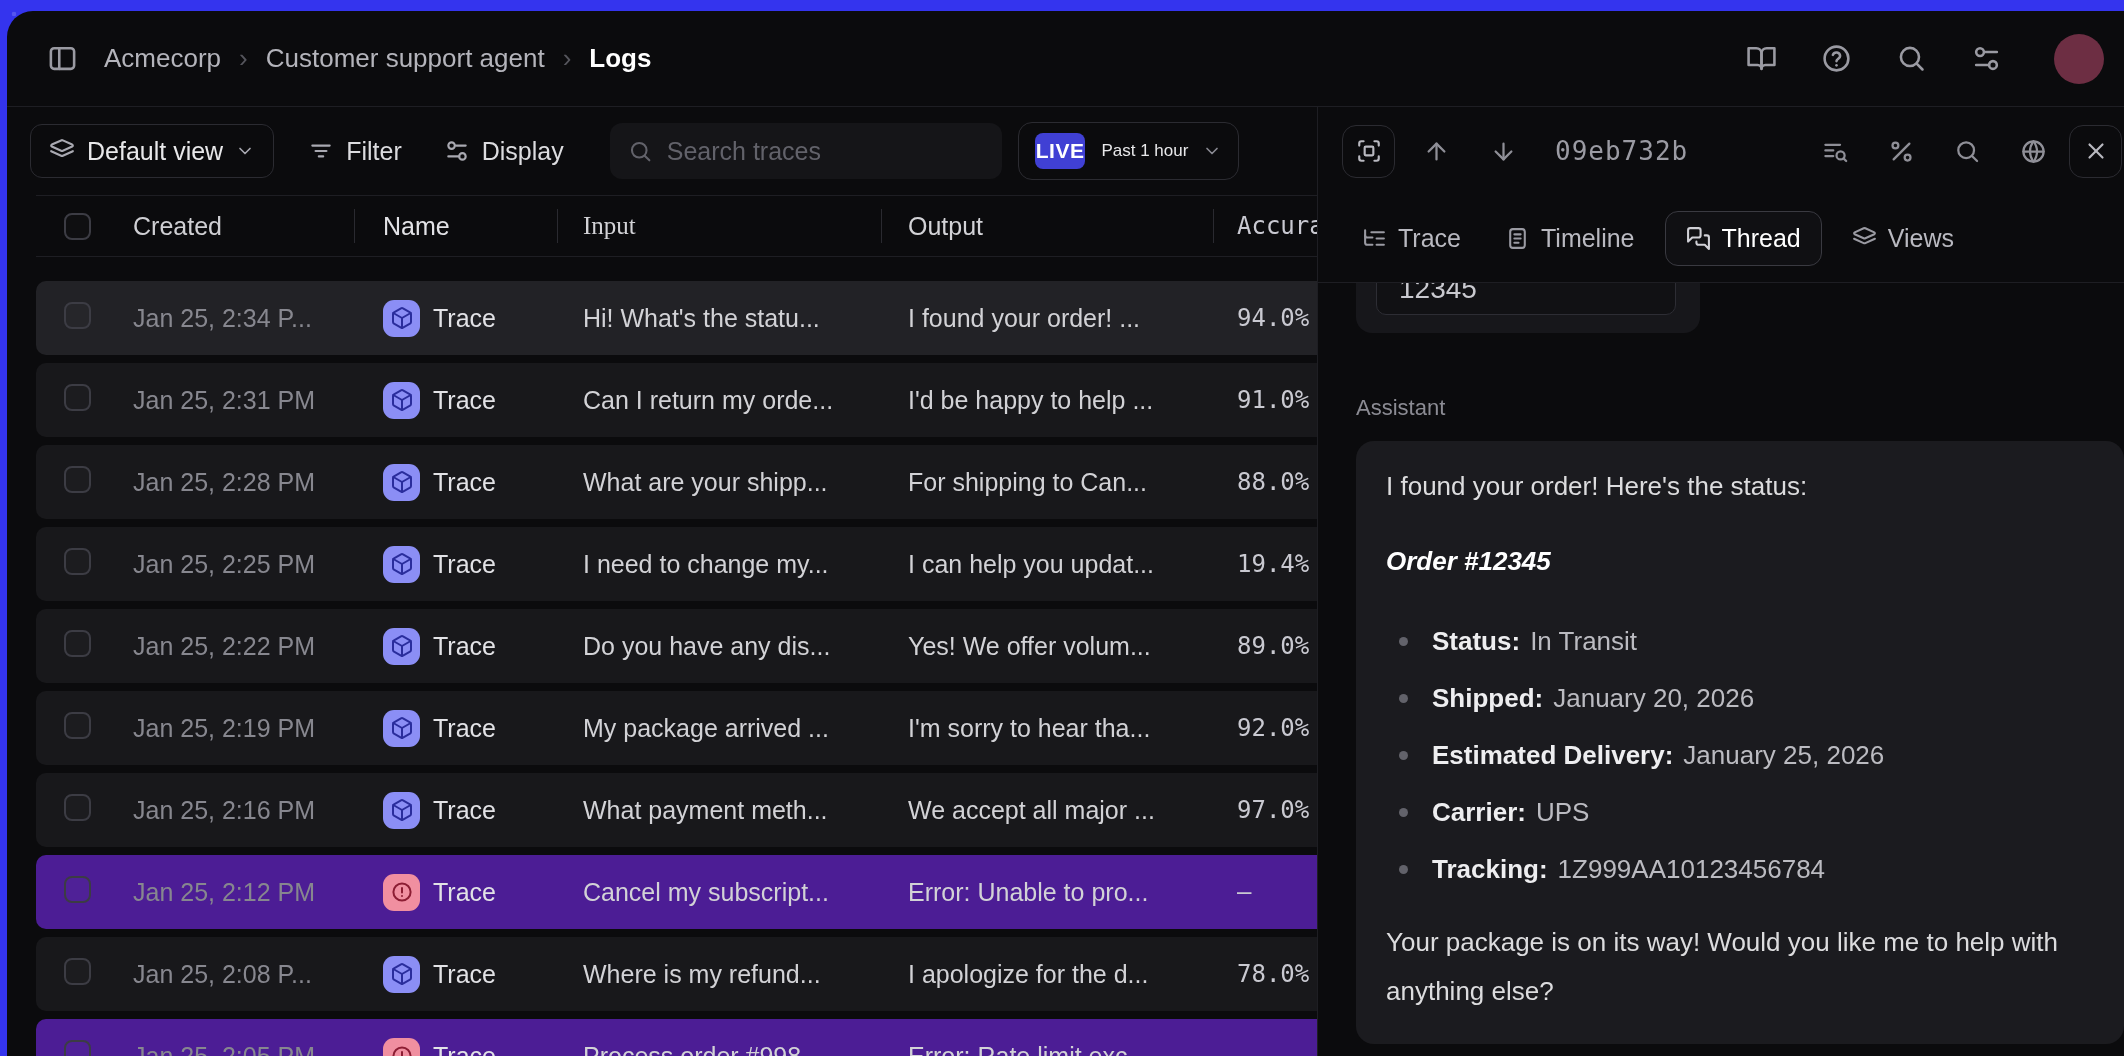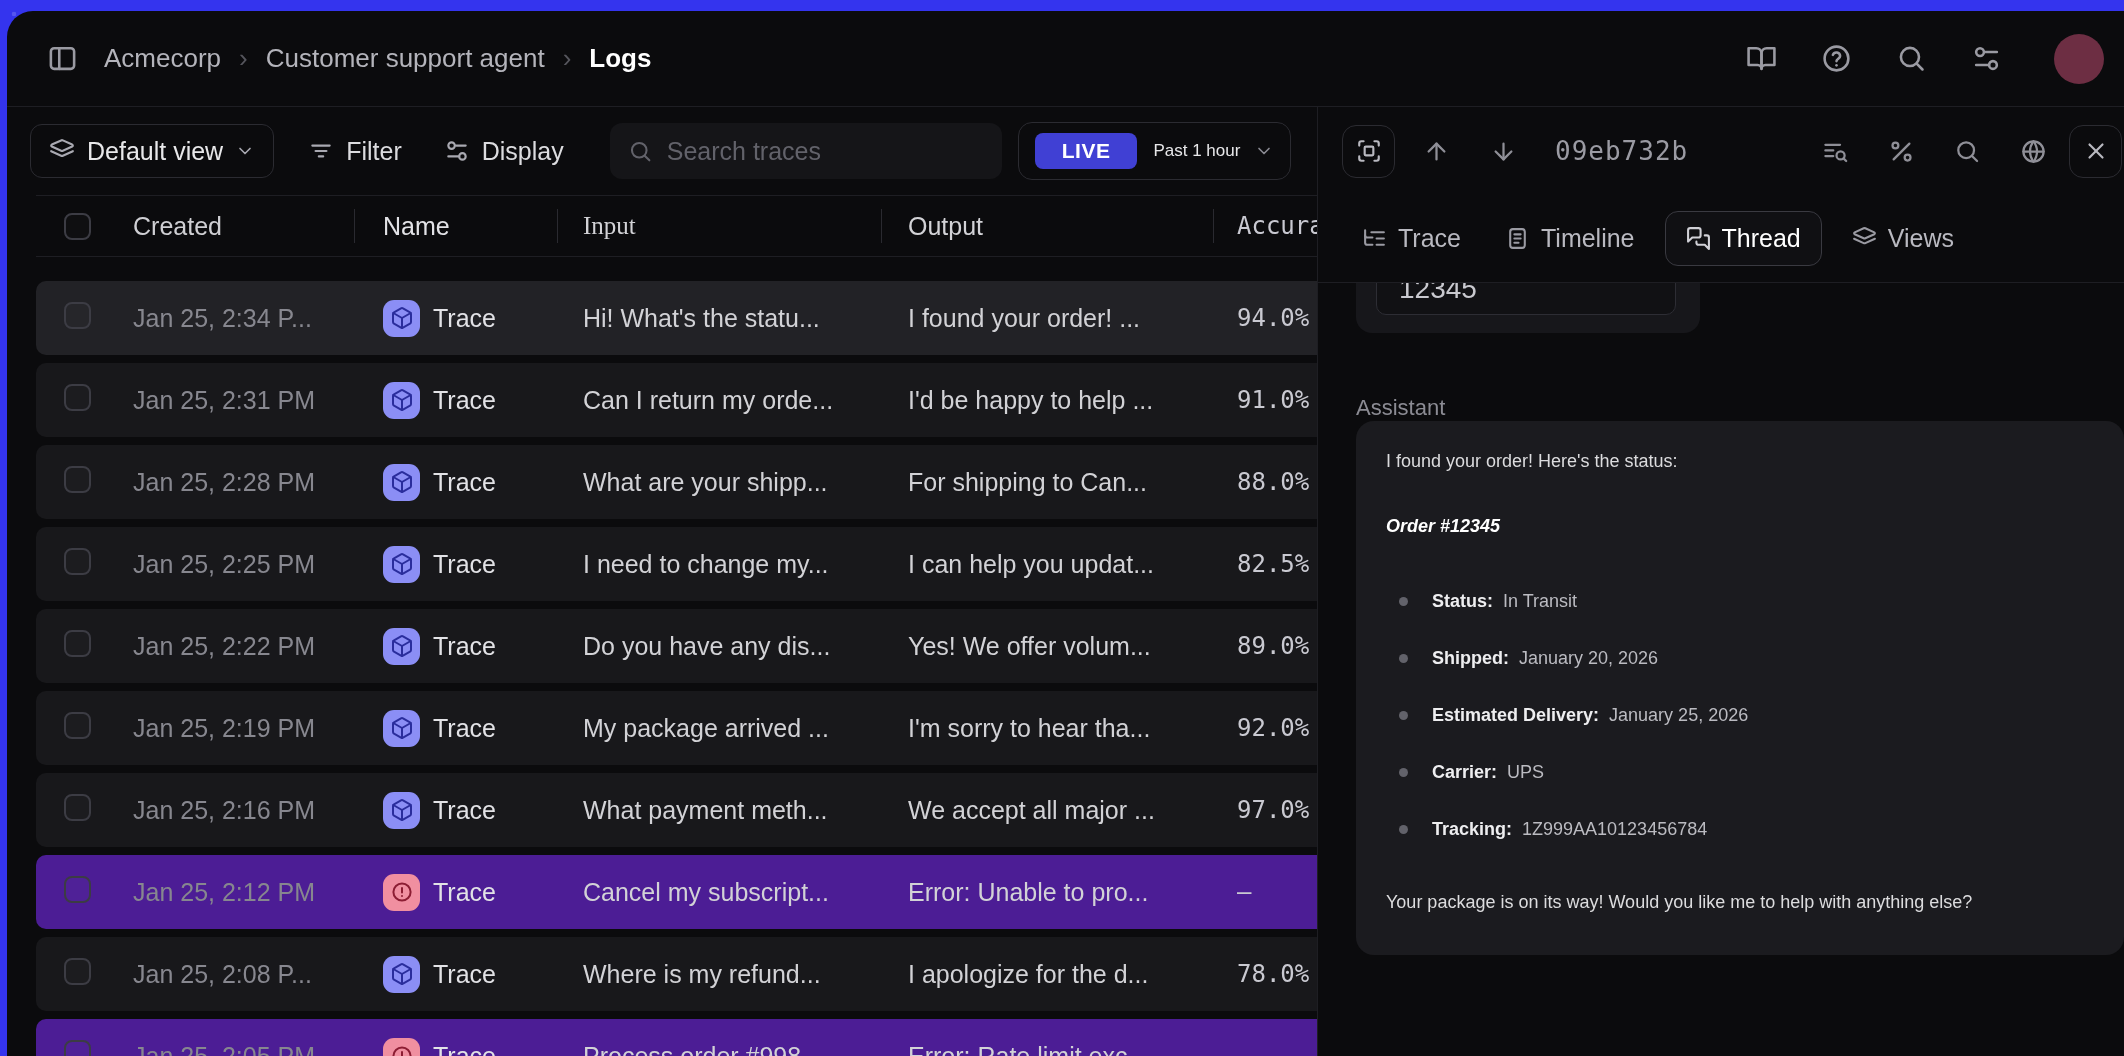--- a/index.html
+++ b/index.html
@@ -55,21 +55,21 @@
   .search-box input {
     flex:1; background:transparent; border:none; outline:none;
     color:#d8d8dc; font-size:25px; font-family:inherit; min-width:0;
   }
   .search-box input::placeholder { color:#62626a; }
   .time-btn {
     margin-left:16px; height:58px; border:1px solid #2b2b31; border-radius:14px;
     display:flex; align-items:center; padding:0 16px; cursor:pointer;
   }
   .live-badge { background:#4040d4; color:#ffffff; font-size:21px; font-weight:700;
-    letter-spacing:.5px; border-radius:8px; padding:6px 27px; }
+    letter-spacing:.5px; border-radius:8px; padding:6px 1px; }
   .time-label { color:#e8e8ea; font-size:17px; margin:0 14px 0 16px; }
   
   .thead {
     flex:none; height:62px; margin-left:29px;
     display:grid; grid-template-columns:97px 221px 203px 324px 332px 104px;
     align-items:center; border-top:1px solid #1e1e23; border-bottom:1px solid #1e1e23;
     color:#cfcfd3; font-size:25px;
   }
   .th { position:relative; height:100%; display:flex; align-items:center; white-space:nowrap; overflow:hidden; cursor:pointer; }
   .th.sep::before { content:''; position:absolute; left:0; top:13px; bottom:13px; width:1px; background:#2a2a30; }
@@ -116,21 +116,21 @@
   .tab svg { width:25px; height:25px; color:#9a9aa2; }
   .tab.active { border:1px solid #3a3a41; border-radius:13px; color:#ffffff; padding:12px 20px; background:#101013; }
   .tab.active svg { color:#d0d0d6; }
   
   .panel-content { flex:1; overflow:hidden; padding:0 24px 0 38px; }
   .tool-card { width:344px; height:122px; margin-top:-72px; background:#17171b; border-radius:16px; position:relative; }
   .tool-input { position:absolute; left:20px; right:24px; top:30px; height:74px;
     border:1px solid #2d2d34; border-radius:10px; background:#111114;
     padding:31px 0 0 22px; color:#c9c9cf; font-size:28px; overflow:hidden; }
   .role-label { margin-top:62px; font-size:22px; color:#8b8b93; }
-  .assistant-card { background:#1b1b1f; border-radius:18px; padding:30px 30px 28px; font-size:18px; color:#dcdcde; }
+  .assistant-card { margin-top:20px; background:#1b1b1f; border-radius:18px; padding:30px 30px 28px; font-size:26px; color:#dcdcde; }
   .assistant-card .intro { margin-bottom:44px; }
   .assistant-card .order-h { margin-bottom:46px; font-weight:700; color:#ffffff;font-style:italic; }
   .detail-list { list-style:none; margin-bottom:31px; }
   .detail-item { display:flex; align-items:baseline; margin-bottom:21px; line-height:36px; padding-left:13px; }
   .dot { width:9px; height:9px; border-radius:50%; background:#62626a; flex:none; align-self:center; margin-right:24px; }
   .d-label { font-weight:700; color:#eeeef0; margin-right:10px; white-space:nowrap; }
   .d-value { color:#bbbbc1; }
   .closing { line-height:49px; }
 </style>
 </head>
@@ -313,21 +313,21 @@
                   <path d="M21 8a2 2 0 0 0-1-1.73l-7-4a2 2 0 0 0-2 0l-7 4A2 2 0 0 0 3 8v8a2 2 0 0 0 1 1.73l7 4a2 2 0 0 0 2 0l7-4A2 2 0 0 0 21 16z"></path>
                   <path d="m3.3 7 8.7 5 8.7-5"></path>
                   <path d="M12 22V12"></path>
                 </svg>
 
               </span>
               <span>Trace</span>
             </div>
             <div class="cell c-input">I need to change my...</div>
             <div class="cell c-output">I can help you updat...</div>
-            <div class="cell c-acc">82.5%</div>
+            <div class="cell c-acc">19.4%</div>
           </div>
 
           <div class="row">
             <div class="cell c-check"><span class="checkbox"></span></div>
             <div class="cell c-created">Jan 25, 2:22 PM</div>
             <div class="cell c-name">
               <span class="badge trace">
                 <svg class="ic gi-trace" viewBox="0 0 24 24">
                   <path d="M21 8a2 2 0 0 0-1-1.73l-7-4a2 2 0 0 0-2 0l-7 4A2 2 0 0 0 3 8v8a2 2 0 0 0 1 1.73l7 4a2 2 0 0 0 2 0l7-4A2 2 0 0 0 21 16z"></path>
                   <path d="m3.3 7 8.7 5 8.7-5"></path>

